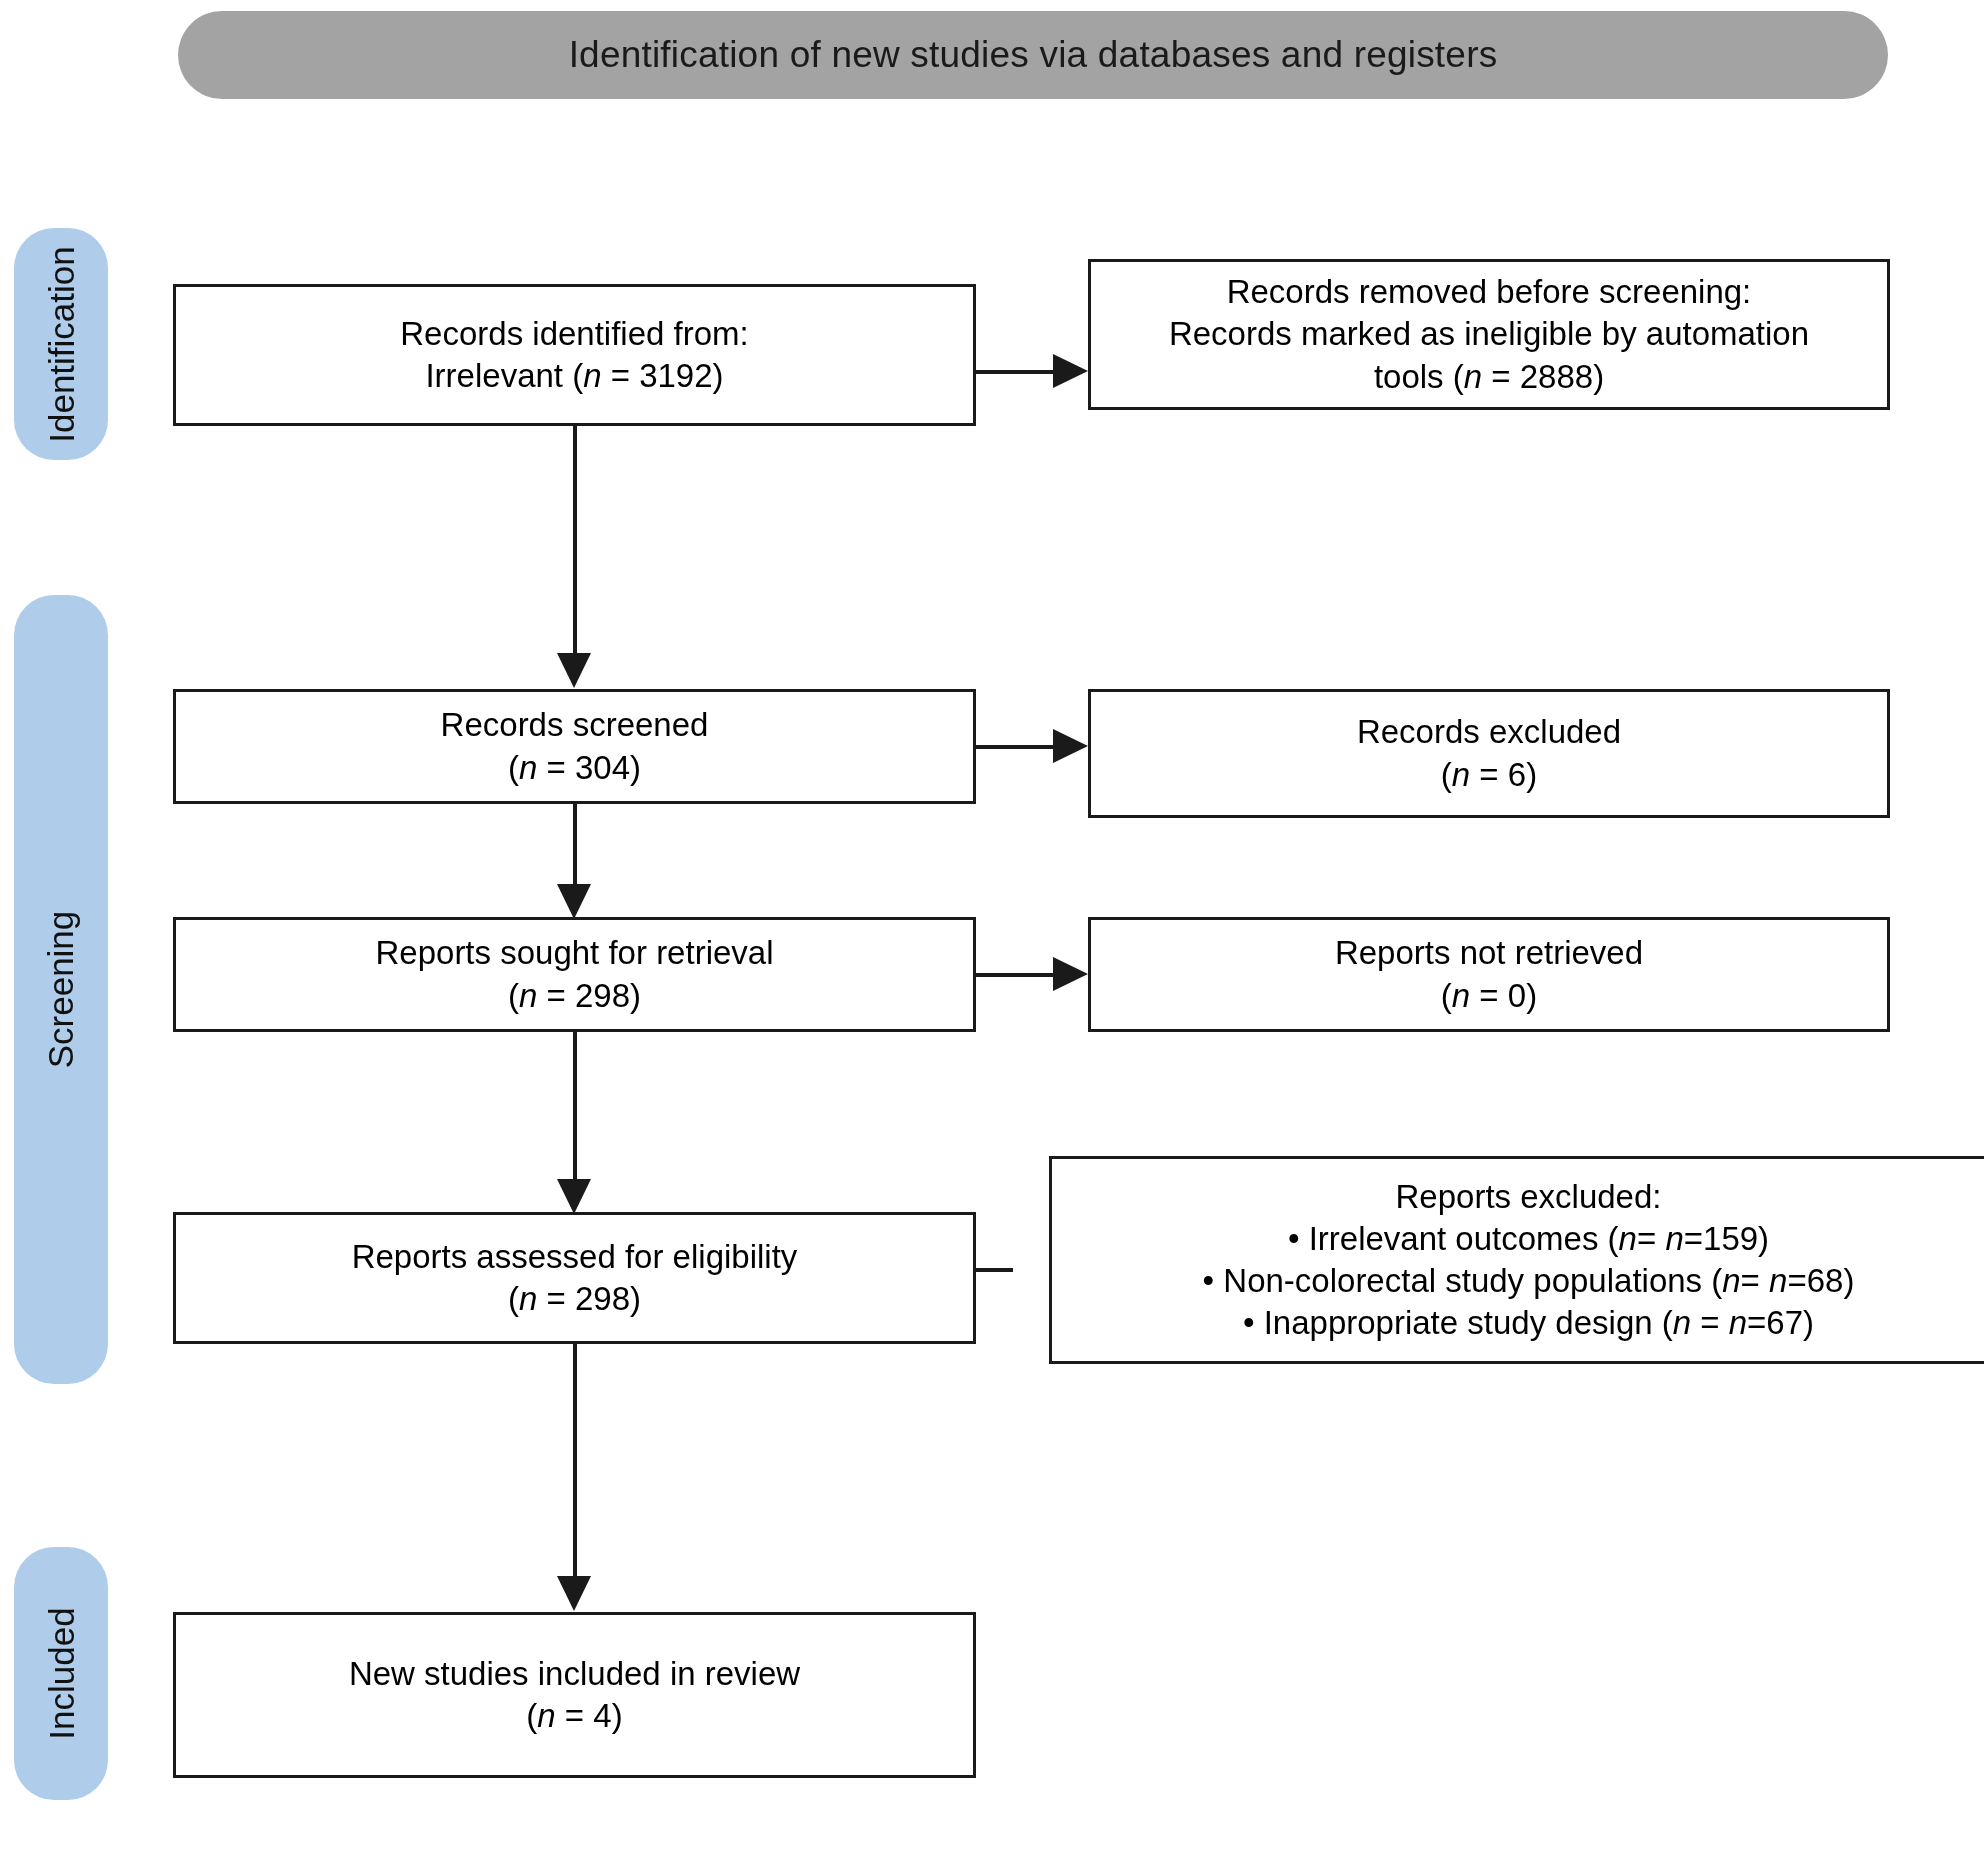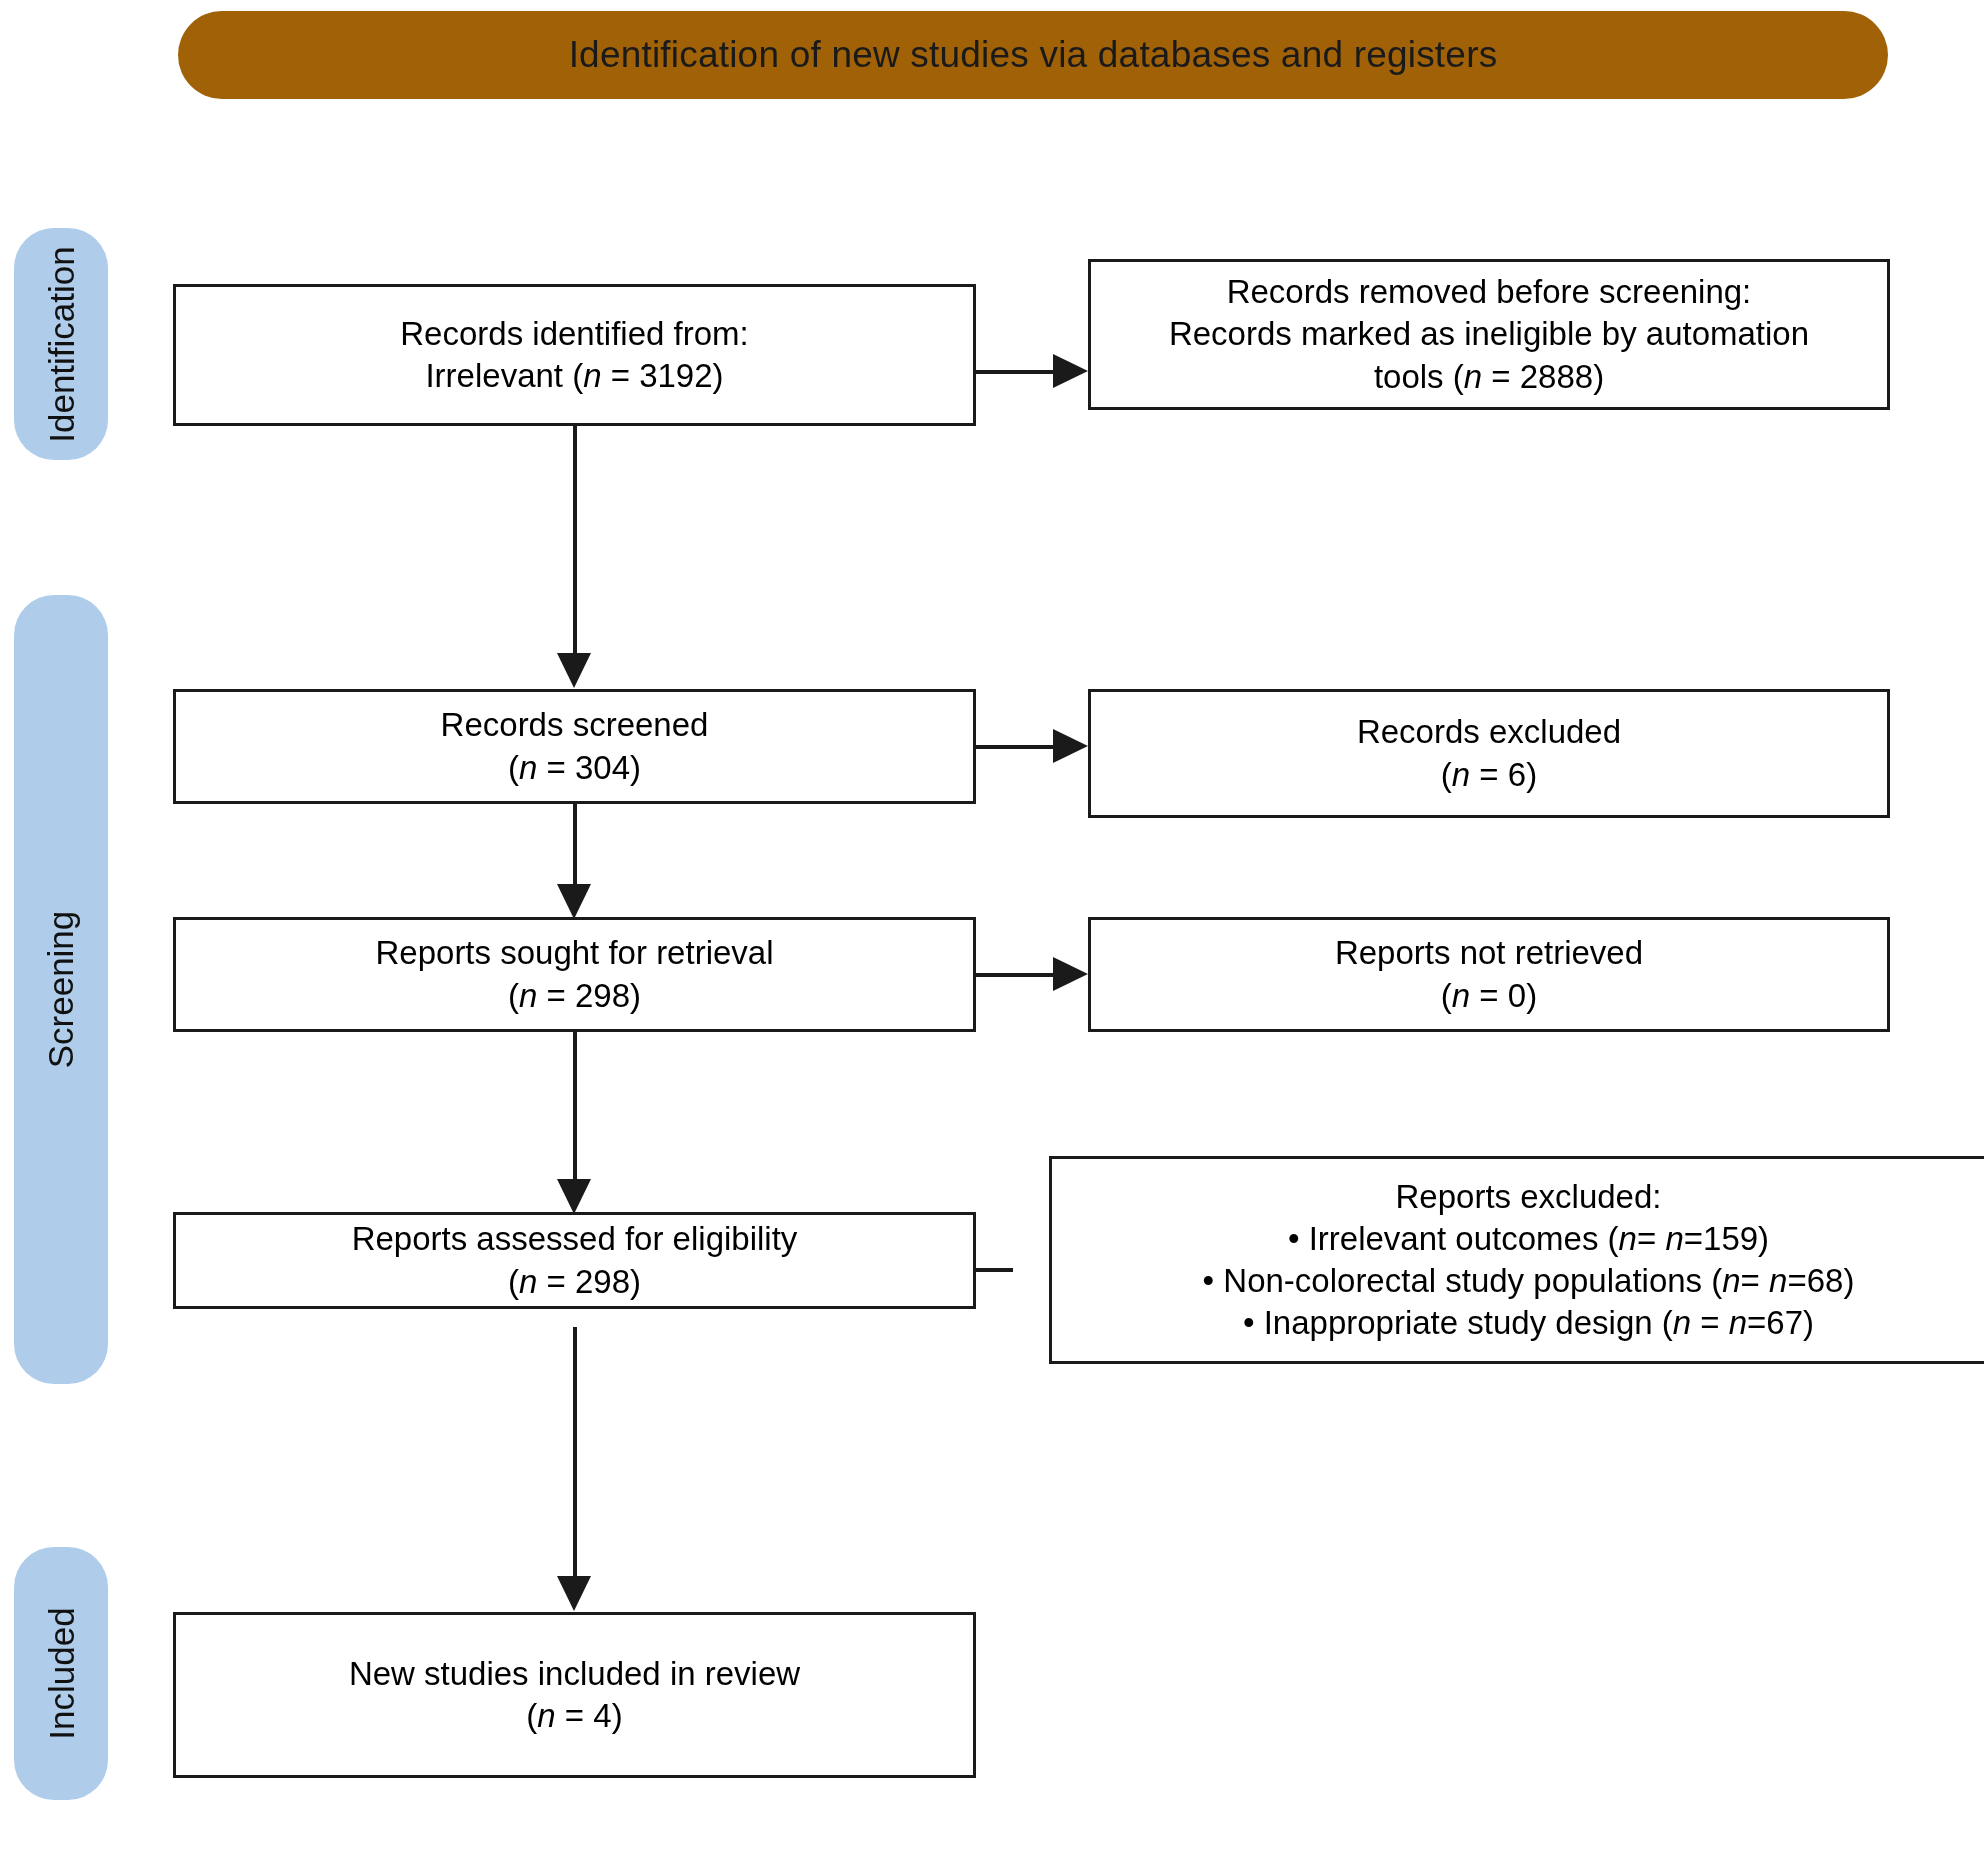--- a/index.html
+++ b/index.html
@@ -20,21 +20,21 @@
     overflow: hidden;
   }
 
   
   .banner {
     position: absolute;
     left: 178px;
     top: 11px;
     width: 1710px;
     height: 88px;
-    background: #a16207;
+    background: #a3a3a3;
     border-radius: 44px;
     display: flex;
     align-items: center;
     justify-content: center;
     box-sizing: border-box;
   }
   .banner-text {
     font-size: 37px;
     font-weight: 400;
     color: #1a1a1a;
@@ -86,21 +86,21 @@
   .node .line.bullet {
   }
   .node i {
     font-style: italic;
   }
 
   
   #box-identified   { left: 173px;  top: 284px;  width: 803px; height: 142px; }
   #box-screened     { left: 173px;  top: 689px; width: 803px; height: 115px; }
   #box-sought       { left: 173px;  top: 917px; width: 803px; height: 115px; }
-  #box-assessed     { left: 173px;  top: 1212px; width: 803px; height: 97px; }
+  #box-assessed     { left: 173px;  top: 1212px; width: 803px; height: 132px; }
   #box-included     { left: 173px;  top: 1612px; width: 803px; height: 166px; }
 
   
   #box-removed      { left: 1088px; top: 259px;  width: 802px; height: 151px; }
   #box-excluded-rec { left: 1088px; top: 689px; width: 802px; height: 129px; }
   #box-notretrieved { left: 1088px; top: 917px; width: 802px; height: 115px; }
   #box-excluded-rep { left: 1009px; top: 1156px; width: 959px; height: 208px; margin-left: 40px; }
 
   
   .conn {

